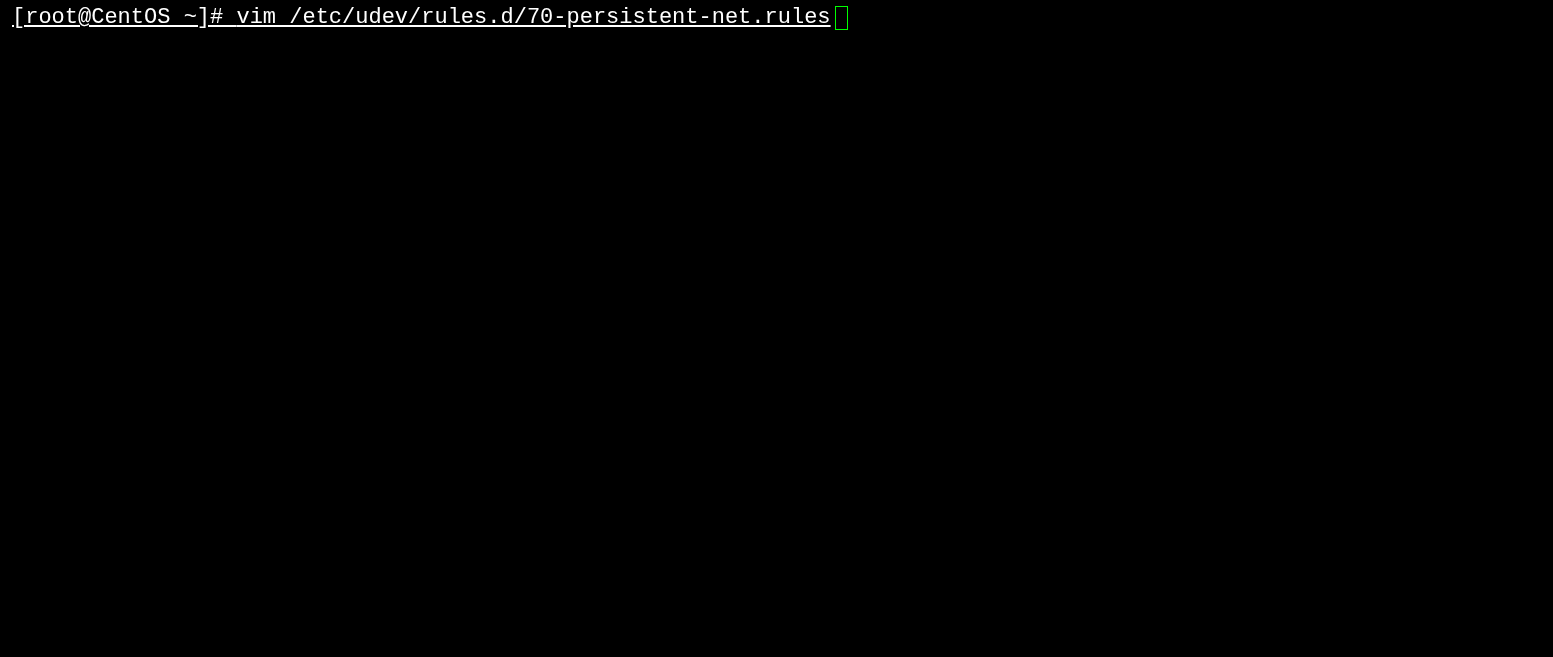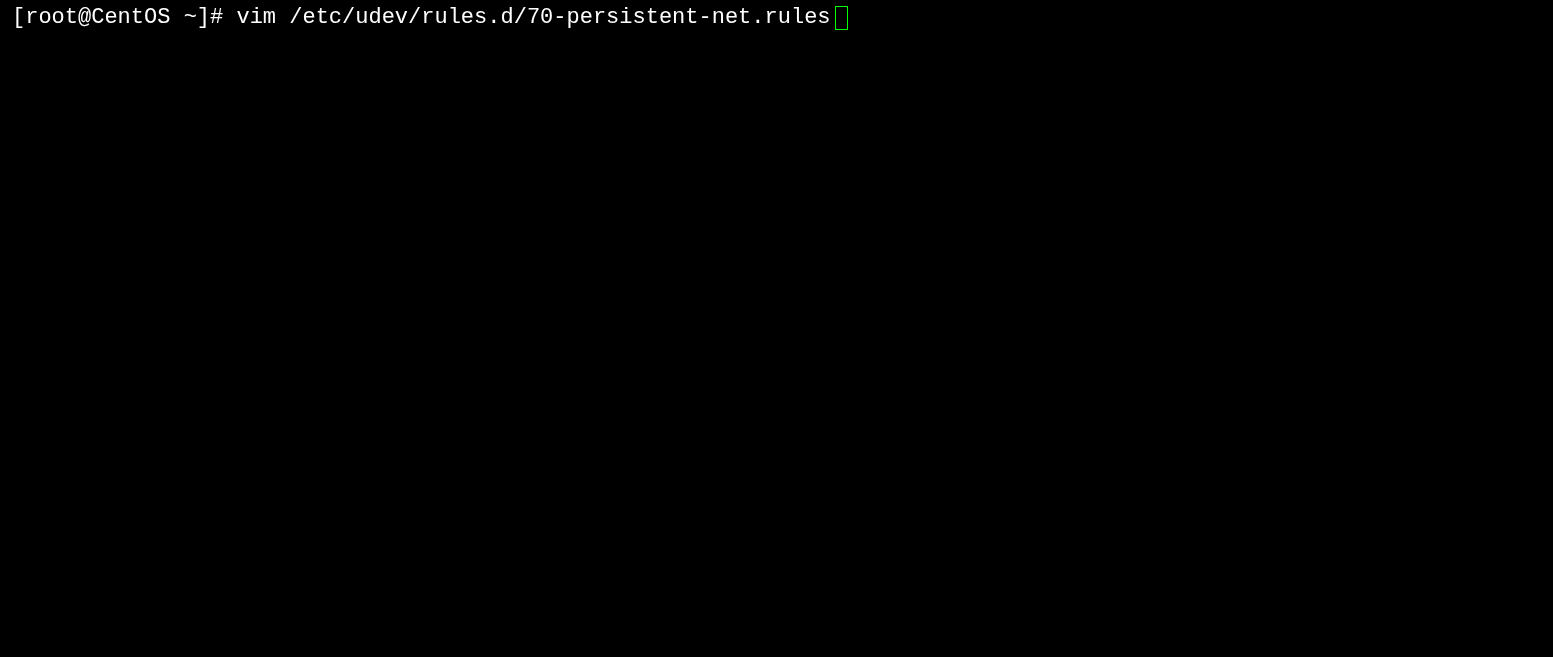--- a/index.html
+++ b/index.html
@@ -20,20 +20,21 @@
       width: 100%;
       height: 100%;
       padding: 4px 12px;
       background-color: #000000;
     }
     .terminal-line {
       display: flex;
       align-items: center;
       line-height: 1.3;
       white-space: pre;
+      text-decoration: underline;
     }
     .prompt {
       color: #ffffff;
     }
     .command {
       color: #ffffff;
       text-align: center;
     }
     .cursor {
       display: inline-block;

